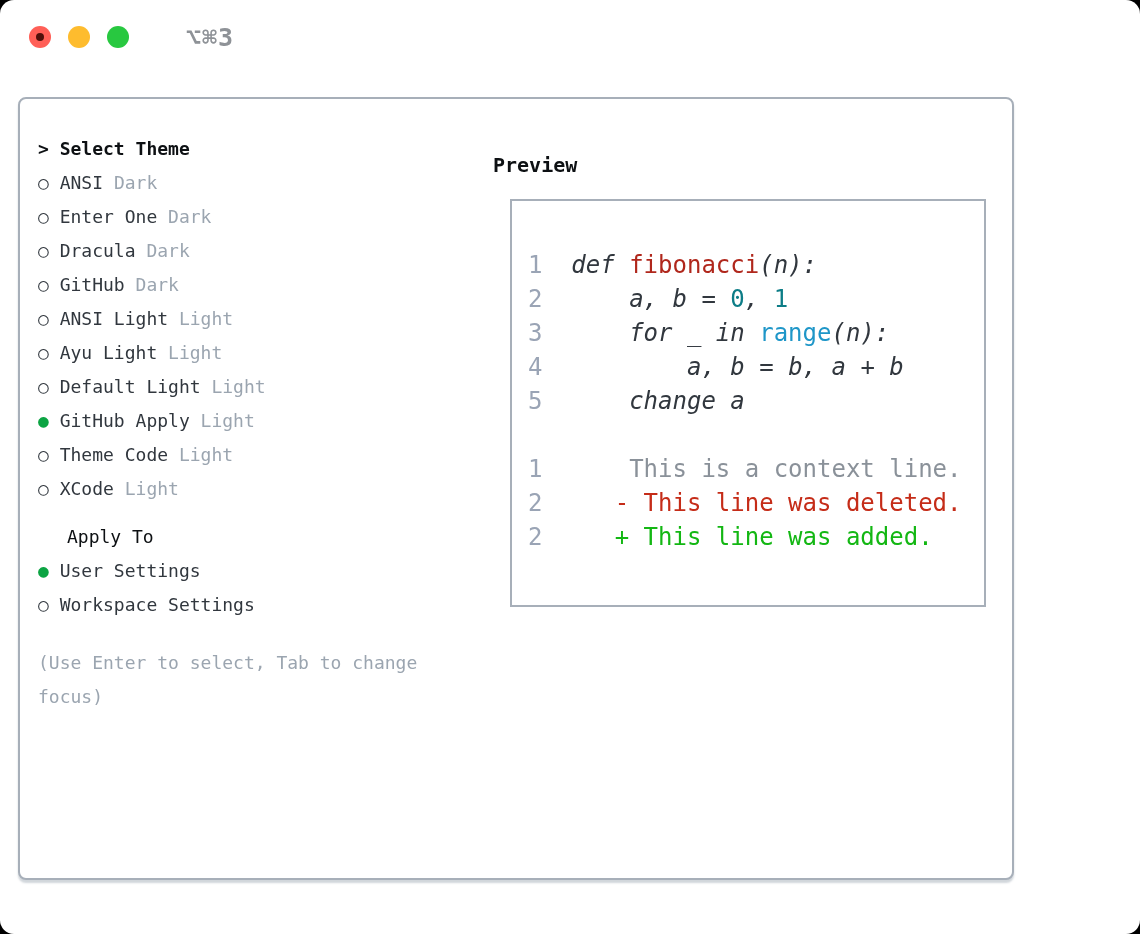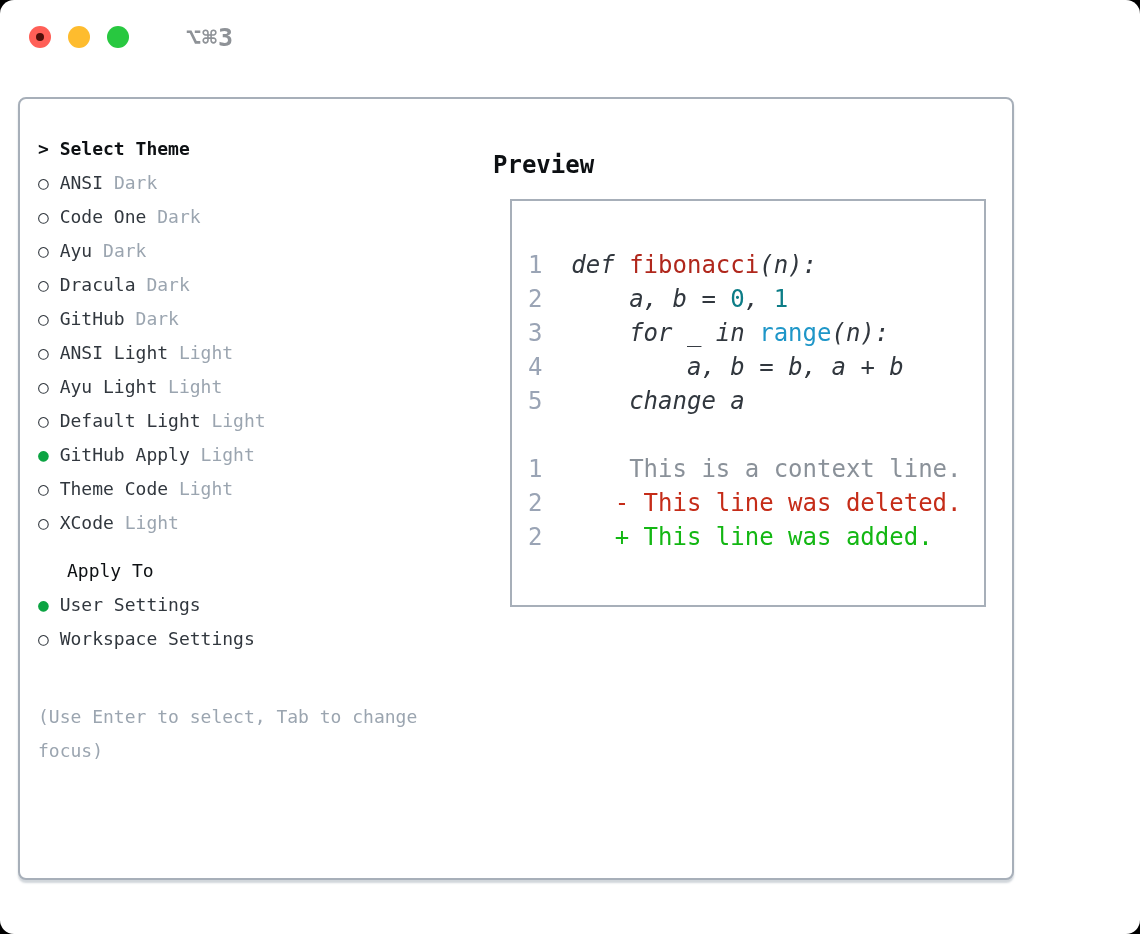--- a/index.html
+++ b/index.html
@@ -20,23 +20,23 @@
          box-shadow:0 3px 2px rgba(154,163,175,.45);}
   
   .left-col{position:absolute;left:18px;top:33px;width:436px;font-size:18px;line-height:34px;color:var(--text);}
   .row{white-space:pre;height:34px;}
   .heading{font-weight:bold;color:var(--heading);}
   .bullet{color:var(--text);}
   .sel{color:var(--green);}
   .tname{color:var(--text);}
   .variant{color:var(--muted);}
   .heading2{margin-top:14px;padding-left:29px;color:var(--heading);height:34px;white-space:pre;}
-  .hint{margin-top:44px;color:var(--muted);width:436px;}
+  .hint{margin-top:24px;color:var(--muted);width:436px;}
   
-  .preview-heading{position:absolute;left:473px;top:49px;font-size:24px;line-height:34px;}
+  .preview-heading{position:absolute;left:473px;top:49px;font-size:20px;line-height:34px;}
   .preview-box{position:absolute;left:490px;top:100px;width:472px;height:404px;border:2px solid var(--border);background:#fff;}
   #code{padding:47px 0 0 16px;font-size:24px;line-height:34px;}
   .cl{white-space:pre;min-height:34px;}
   .s-linenum{color:var(--linenum);}
   .s-plain{color:var(--text);font-style:italic;}
   .s-func{color:var(--func);}
   .s-numlit{color:var(--numlit);}
   .s-builtin{color:var(--builtin);}
   .s-var{color:var(--text);font-style:italic;}
   .s-context{color:var(--context);margin-top:29px;}
@@ -57,22 +57,21 @@
     <span class="win-title">⌥⌘3</span>
   </div>
 
   <div class="panel">
 
     <div class="left-col">
       <div class="row heading"><span class="prompt">&gt;</span><span> </span><span>Select Theme</span></div>
 
       <div id="theme-list">
           <div class="row item"><span class="bullet">○ </span><span class="tname">ANSI </span><span class="variant">Dark</span></div>
-          <div class="row item"><span class="bullet">○ </span><span class="tname">Code One </span><span class="variant">Dark</span></div>
-          <div class="row item"><span class="bullet">○ </span><span class="tname">Ayu </span><span class="variant">Dark</span></div>
+          <div class="row item"><span class="bullet">○ </span><span class="tname">Enter One </span><span class="variant">Dark</span></div>
           <div class="row item"><span class="bullet">○ </span><span class="tname">Dracula </span><span class="variant">Dark</span></div>
           <div class="row item"><span class="bullet">○ </span><span class="tname">GitHub </span><span class="variant">Dark</span></div>
           <div class="row item"><span class="bullet">○ </span><span class="tname">ANSI Light </span><span class="variant">Light</span></div>
           <div class="row item"><span class="bullet">○ </span><span class="tname">Ayu Light </span><span class="variant">Light</span></div>
           <div class="row item"><span class="bullet">○ </span><span class="tname">Default Light </span><span class="variant">Light</span></div>
           <div class="row item"><span class="bullet sel">● </span><span class="tname sel">GitHub Apply </span><span class="variant">Light</span></div>
           <div class="row item"><span class="bullet">○ </span><span class="tname">Theme Code </span><span class="variant">Light</span></div>
           <div class="row item"><span class="bullet">○ </span><span class="tname">XCode </span><span class="variant">Light</span></div>
         </div>
 

